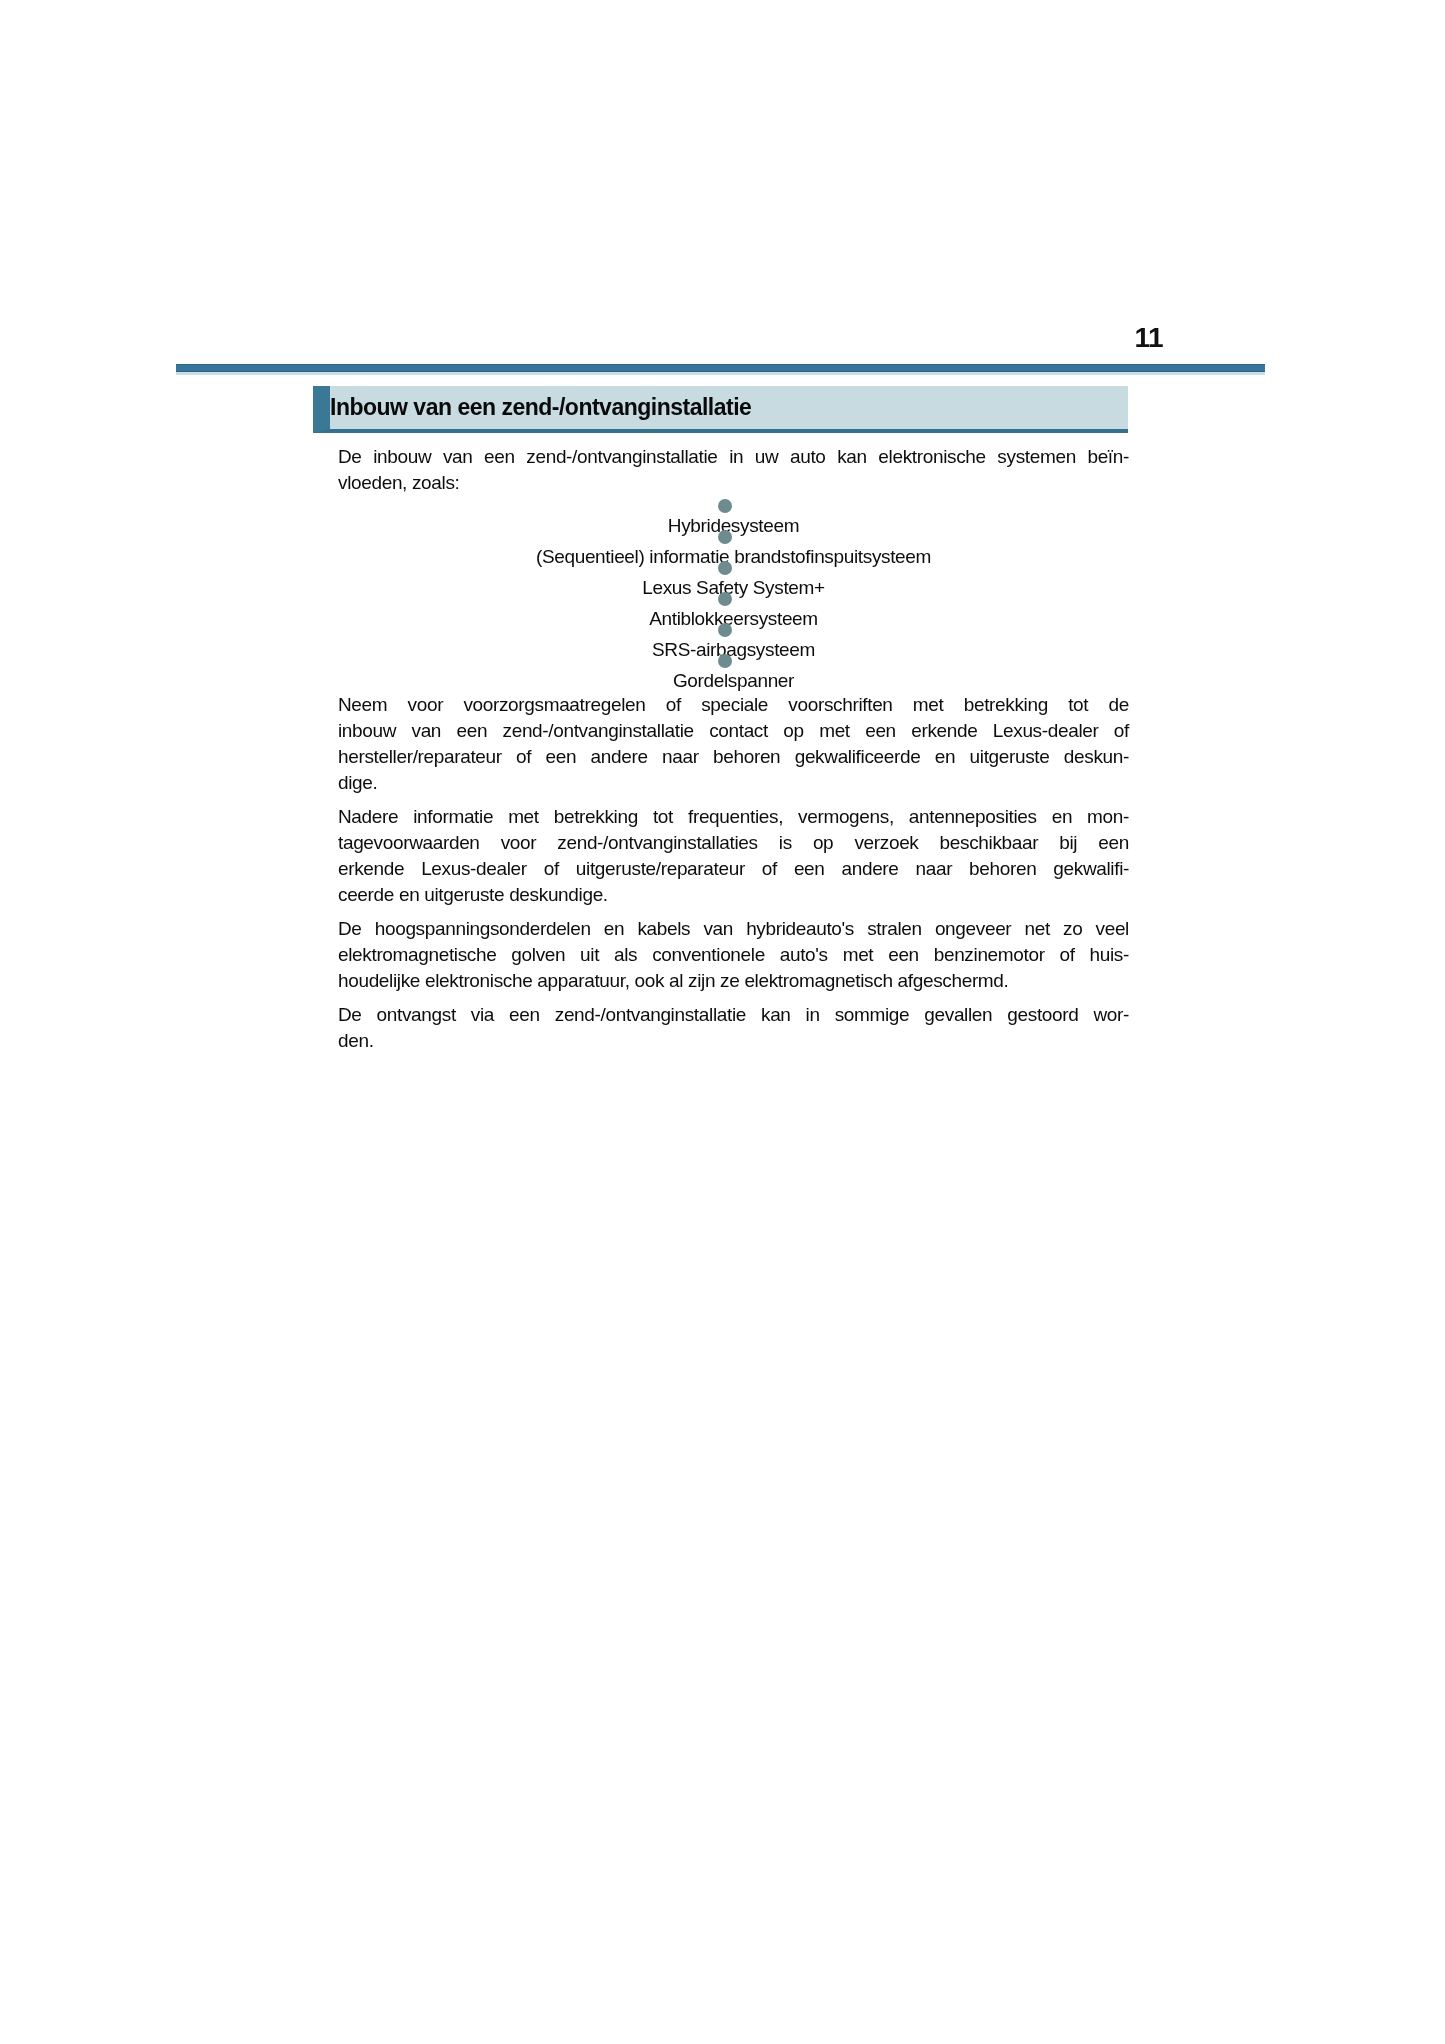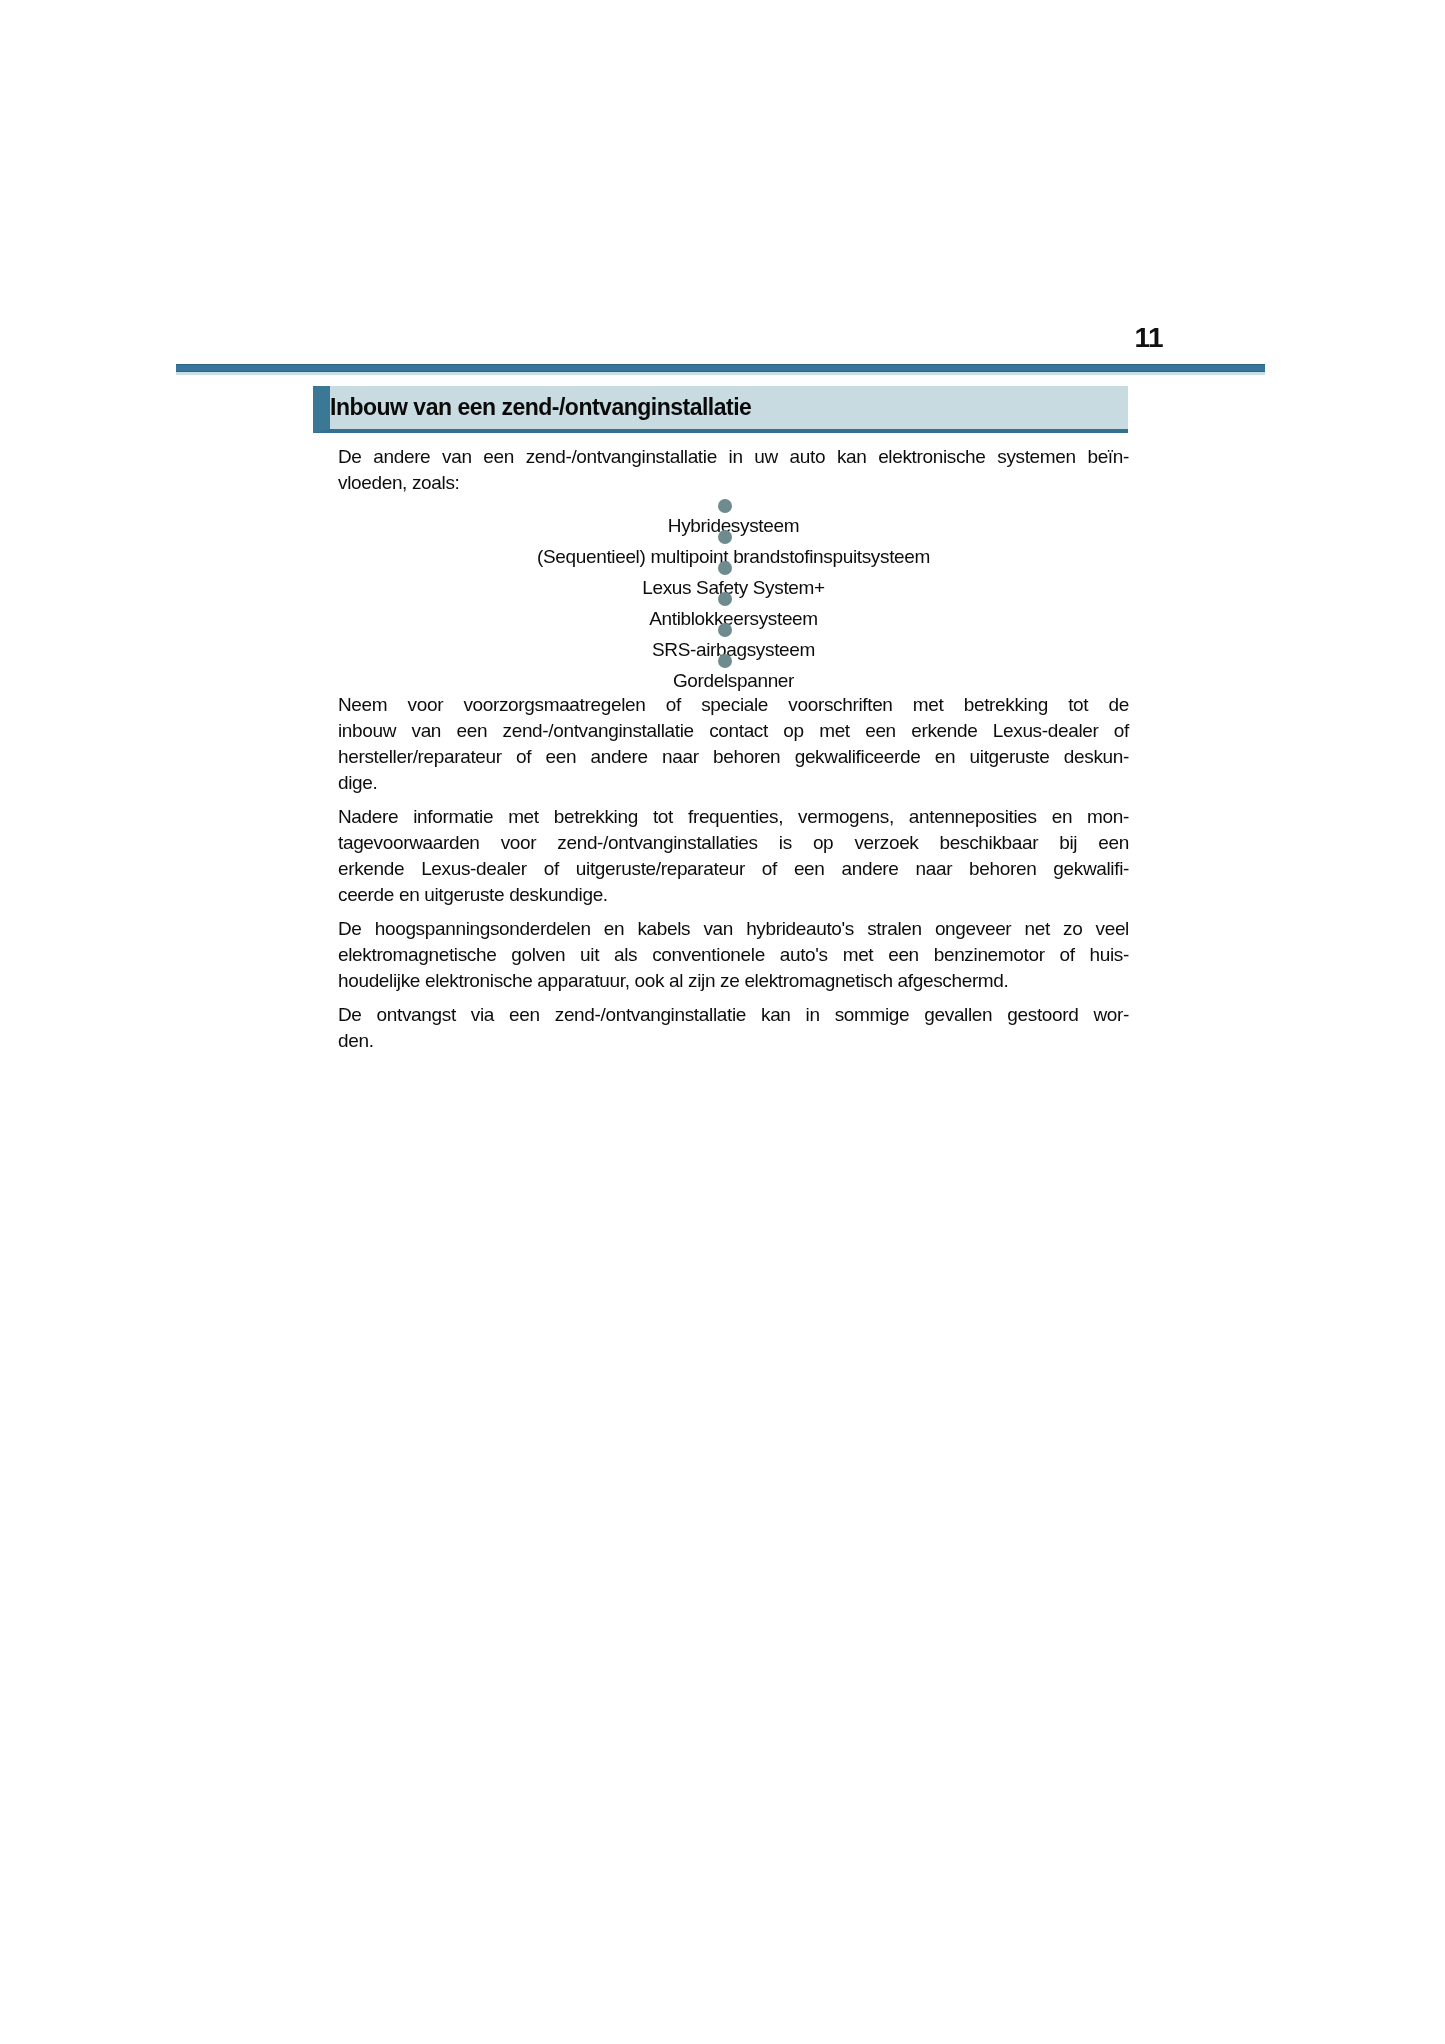--- a/index.html
+++ b/index.html
@@ -113,32 +113,32 @@
 
   <div class="top-rule"></div>
 
   <div class="section-header">
     <span class="title">Inbouw van een zend-/ontvanginstallatie</span>
   </div>
 
   <div class="content">
 
     <div class="para intro">
-      <div class="ln j">De andere van een zend-/ontvanginstallatie in uw auto kan elektronische systemen beïn-</div>
+      <div class="ln j">De inbouw van een zend-/ontvanginstallatie in uw auto kan elektronische systemen beïn-</div>
       <div class="ln">vloeden, zoals:</div>
     </div>
 
     <ul class="bullet-list">
       <li>
         <span class="bullet-dot"></span>
         <span>Hybridesysteem</span>
       </li>
       <li>
         <span class="bullet-dot"></span>
-        <span>(Sequentieel) multipoint brandstofinspuitsysteem</span>
+        <span>(Sequentieel) informatie brandstofinspuitsysteem</span>
       </li>
       <li>
         <span class="bullet-dot"></span>
         <span>Lexus Safety System+</span>
       </li>
       <li>
         <span class="bullet-dot"></span>
         <span>Antiblokkeersysteem</span>
       </li>
       <li>

